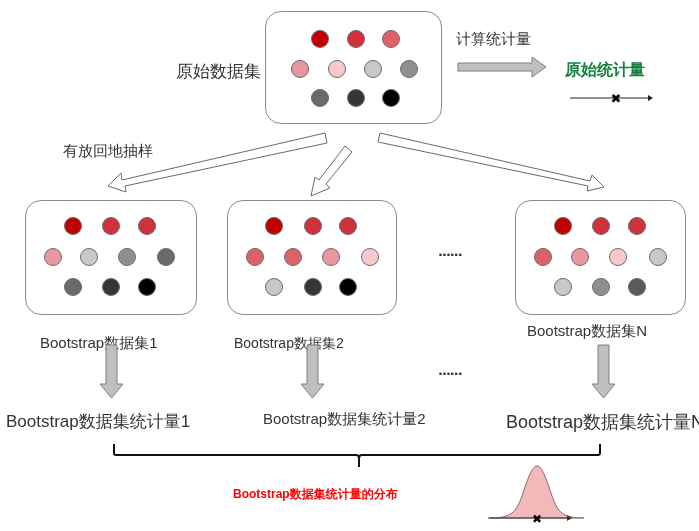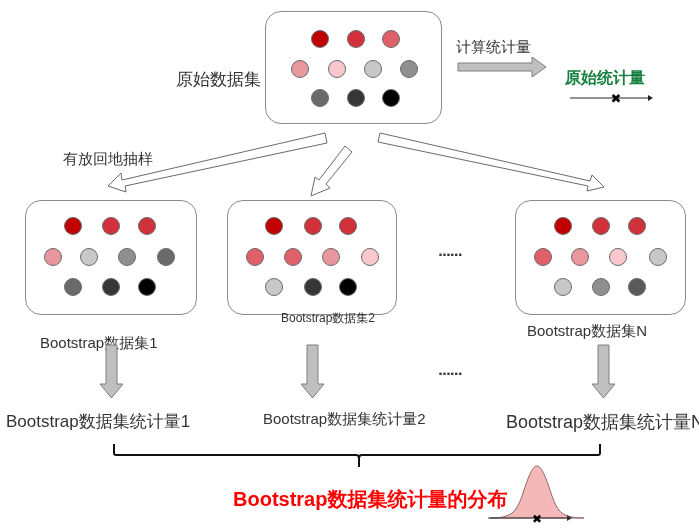--- a/index.html
+++ b/index.html
@@ -1,21 +1,21 @@
 <!DOCTYPE html>
 <html><head>
   <meta charset="utf-8">
   <style>
     html, body { margin: 0; padding: 0; background: #ffffff; }
     body { width: 699px; height: 531px; position: relative; overflow: hidden;
            font-family: "DejaVu Sans", sans-serif; }
     .box { position: absolute; border: 1.5px solid #8c8c8c; border-radius: 16px; background: #fff; box-sizing: border-box; }
     .dot { position: absolute; width: 18px; height: 18px; border-radius: 50%; border: 1.2px solid #6b6b6b; box-sizing: border-box; }
     .lbl { position: absolute; white-space: nowrap; color: #333; }
-    .serif { font-family: Liberation Serif, serif; margin-top: 8px; }
+    .serif { font-family: Liberation Serif, serif; }
     .sans { font-family: "Liberation Sans", sans-serif; }
     svg.ov { position: absolute; left: 0; top: 0; }
   </style>
 </head>
 <body>
 
 <div class="box" style="left:265px; top:11px; width:177px; height:113px;" id="box-orig">
     <div class="dot" style="background: rgb(192, 0, 0); left: 45px; top: 18px;"></div>
     <div class="dot" style="background: rgb(208, 49, 58); left: 81px; top: 18px;"></div>
     <div class="dot" style="background: rgb(224, 96, 104); left: 116px; top: 18px;"></div>
@@ -65,31 +65,31 @@
     <div class="dot" style="background: rgb(224, 96, 104); left: 18px; top: 47px;"></div>
     <div class="dot" style="background: rgb(232, 151, 156); left: 55px; top: 47px;"></div>
     <div class="dot" style="background: rgb(248, 200, 204); left: 93px; top: 47px;"></div>
     <div class="dot" style="background: rgb(200, 200, 200); left: 133px; top: 47px;"></div>
     <div class="dot" style="background: rgb(200, 200, 200); left: 38px; top: 77px;"></div>
     <div class="dot" style="background: rgb(143, 143, 143); left: 76px; top: 77px;"></div>
     <div class="dot" style="background: rgb(90, 90, 90); left: 112px; top: 77px;"></div>
   </div>
 
 <div class="lbl sans" style="left:40px; top:334px; font-size:15px;">Bootstrap数据集1</div>
-<div class="lbl sans" style="left:234px; top:310px; font-size:12px;margin-left:47px;">Bootstrap数据集2</div>
+<div class="lbl sans" style="left:234px; top:335px; font-size:14px;">Bootstrap数据集2</div>
 <div class="lbl sans" style="left:527px; top:322px; font-size:15px;">Bootstrap数据集N</div>
 
 <div class="lbl sans" style="left:6px; top:410px; font-size:17px;">Bootstrap数据集统计量1</div>
 <div class="lbl sans" style="left:231px; top:410px; font-size:15px;margin-left:32px;">Bootstrap数据集统计量2</div>
 <div class="lbl sans" style="left:506px; top:410px; font-size:18px;">Bootstrap数据集统计量N</div>
 
 <div class="lbl" style="left:438px; top:244px; font-size:13px; font-weight:bold; letter-spacing:-1px;">......</div>
 <div class="lbl" style="left:438px; top:363px; font-size:13px; font-weight:bold; letter-spacing:-1px;">......</div>
 
-<div class="lbl sans" style="left:233px; top:486px; font-size:20px; color:#ff0000; font-weight:bold;">Bootstrap数据集统计量的分布</div>
+<div class="lbl sans" style="left:233px; top:486px; font-size:12px; color:#ff0000; font-weight:bold;">Bootstrap数据集统计量的分布</div>
 
 <svg class="ov" width="699" height="531">
 
   <polygon points="458,63 532,63 532,57 546,67 532,77 532,71 458,71" fill="#bfbfbf" stroke="#7f7f7f" stroke-width="1"></polygon>
 
   <line x1="570" y1="98" x2="648" y2="98" stroke="#222" stroke-width="1"></line>
   <polygon points="648,95 653,98 648,101" fill="#222"></polygon>
   <text x="616" y="103" font-size="13" font-weight="bold" text-anchor="middle" fill="#000">✖</text>
 
   <g>

